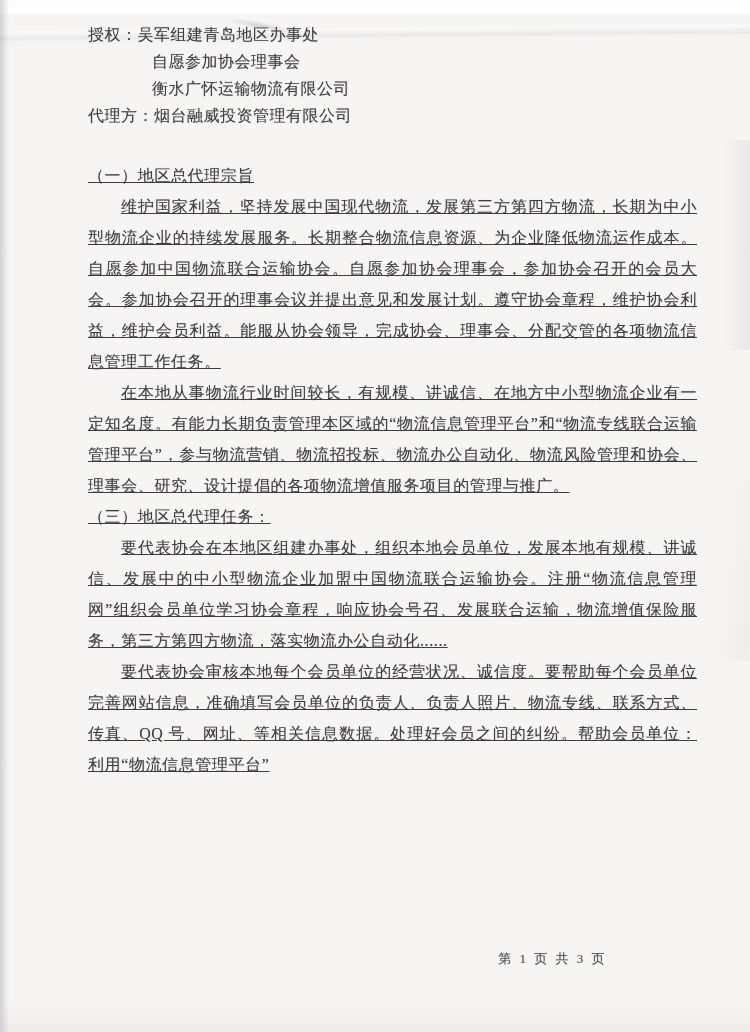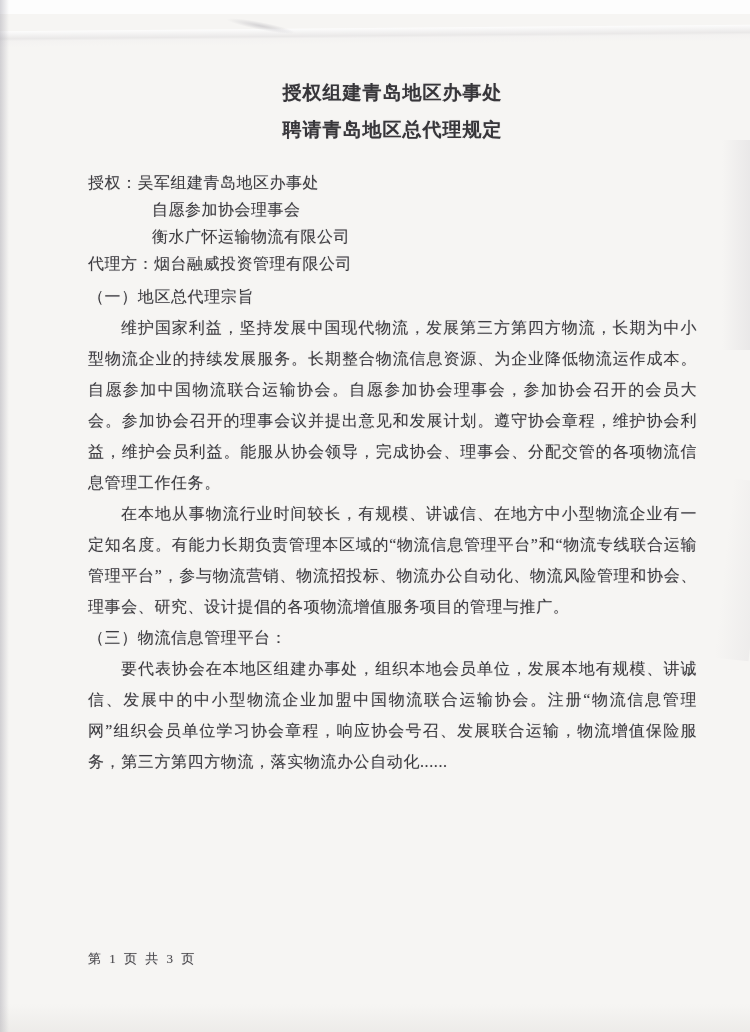--- a/index.html
+++ b/index.html
@@ -61,34 +61,35 @@
     color: #37363a;
   }
   .meta-block {
     margin-top: 21px;
     font-size: 16px;
     line-height: 27px;
     letter-spacing: 0.5px;
   }
   .meta-line.cont { padding-left: 64px; }
   .doc-body {
-    margin-top: 4px;
+    margin-top: 31px;
     font-size: 16px;
     line-height: 31px;
     letter-spacing: 0.6px;
     text-align: justify;
     text-justify: inter-ideograph;
     word-break: break-all;
+    text-decoration: underline;
   }
   .sec-heading { margin: 0; }
   .para { margin: 0; text-indent: 33px; }
   .page-footer {
     position: absolute;
     top: 950px; left: 0; right: 90px;
-    text-align: left;
+    text-align: right;
     font-size: 13px;
     letter-spacing: 2.5px;
     color: #4a494d;
   }
 </style>
 </head>
 <body>
 
 <div class="scan-page">
 
@@ -96,38 +97,35 @@
   <div class="artifact crease-h"></div>
   <div class="artifact crease-diag"></div>
   <div class="artifact edge-left"></div>
   <div class="artifact smudge-right-1"></div>
   <div class="artifact smudge-right-2"></div>
   <div class="artifact corner-shade"></div>
   <div class="artifact vignette-bottom"></div>
 
   <div class="content">
 
-    <div class="doc-title">
-      <div>授权组建青岛地区办事处</div>
-      <div>聘请青岛地区总代理规定</div>
-    </div>
 
     <div class="meta-block">
       <div class="meta-line">授权：吴军组建青岛地区办事处</div>
       <div class="meta-line cont">自愿参加协会理事会</div>
       <div class="meta-line cont">衡水广怀运输物流有限公司</div>
       <div class="meta-line">代理方：烟台融威投资管理有限公司</div>
     </div>
 
     <div class="doc-body">
       <div class="sec-heading">（一）地区总代理宗旨</div>
       <p class="para">维护国家利益，坚持发展中国现代物流，发展第三方第四方物流，长期为中小型物流企业的持续发展服务。长期整合物流信息资源、为企业降低物流运作成本。自愿参加中国物流联合运输协会。自愿参加协会理事会，参加协会召开的会员大会。参加协会召开的理事会议并提出意见和发展计划。遵守协会章程，维护协会利益，维护会员利益。能服从协会领导，完成协会、理事会、分配交管的各项物流信息管理工作任务。</p>
 
       <p class="para">在本地从事物流行业时间较长，有规模、讲诚信、在地方中小型物流企业有一定知名度。有能力长期负责管理本区域的“物流信息管理平台”和“物流专线联合运输管理平台”，参与物流营销、物流招投标、物流办公自动化、物流风险管理和协会、理事会、研究、设计提倡的各项物流增值服务项目的管理与推广。</p>
 
-      <div class="sec-heading">（三）物流信息管理平台：</div>
+      <div class="sec-heading">（三）地区总代理任务：</div>
       <p class="para">要代表协会在本地区组建办事处，组织本地会员单位，发展本地有规模、讲诚信、发展中的中小型物流企业加盟中国物流联合运输协会。注册“物流信息管理网”组织会员单位学习协会章程，响应协会号召、发展联合运输，物流增值保险服务，第三方第四方物流，落实物流办公自动化......</p>
+      <p class="para">要代表协会审核本地每个会员单位的经营状况、诚信度。要帮助每个会员单位完善网站信息，准确填写会员单位的负责人、负责人照片、物流专线、联系方式、传真、QQ 号、网址、等相关信息数据。处理好会员之间的纠纷。帮助会员单位：利用“物流信息管理平台”</p>
     </div>
 
     <div class="page-footer">第 1 页 共 3 页</div>
 
   </div>
 </div>
 
 </body></html>

